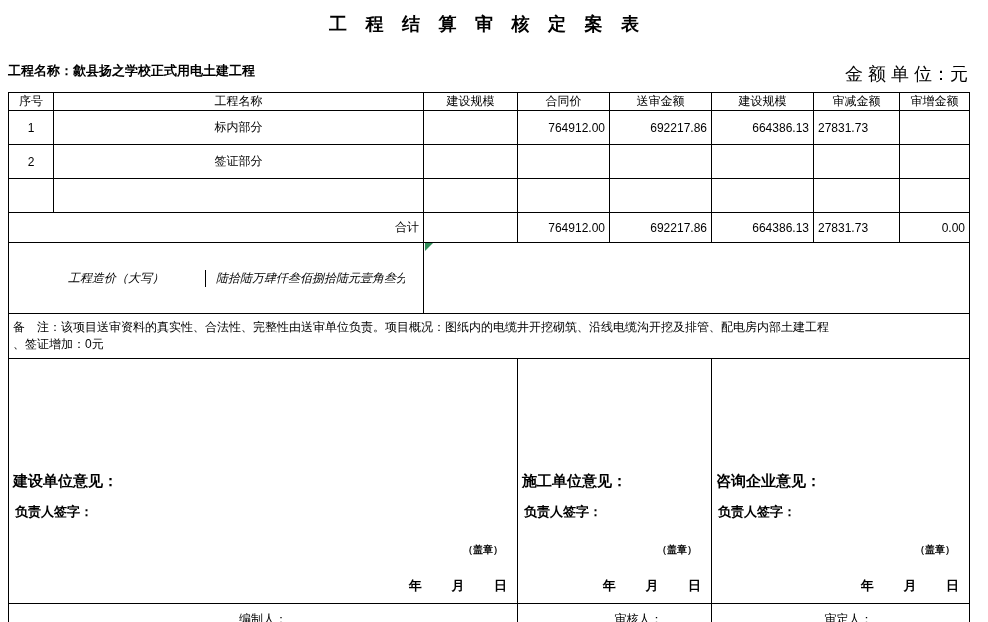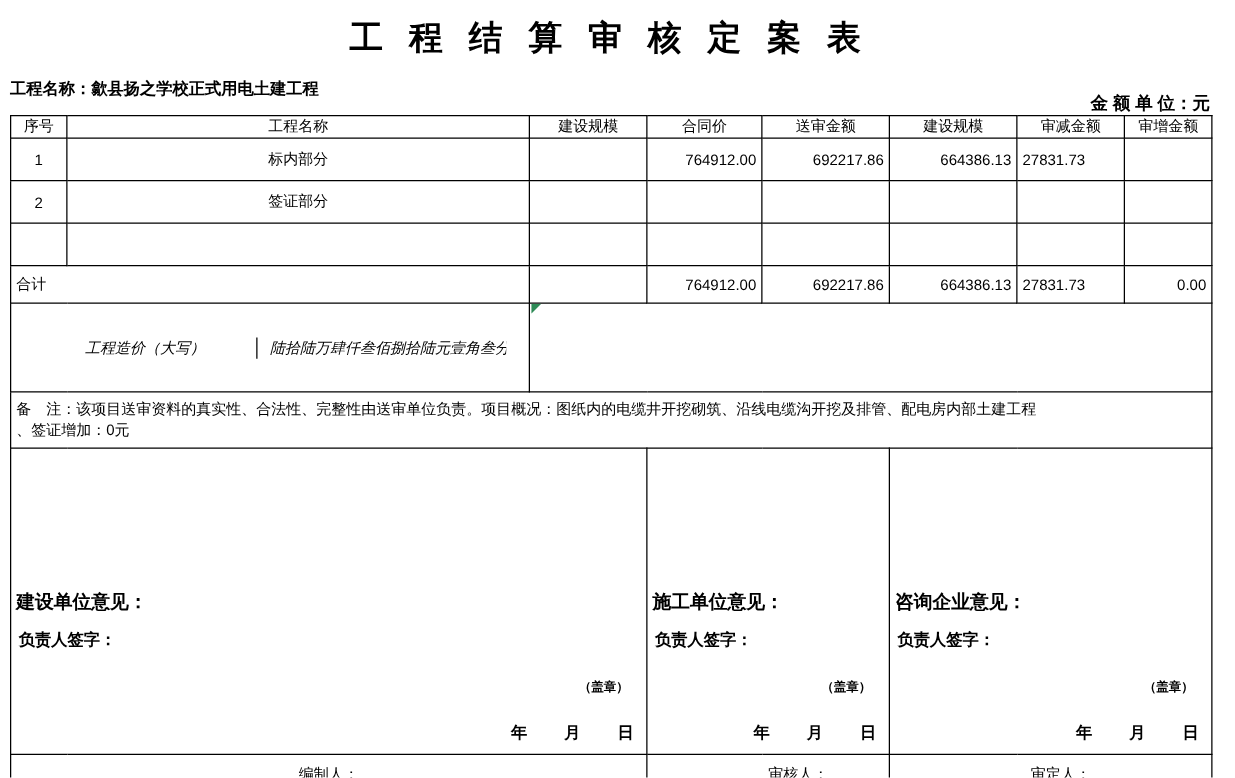--- a/index.html
+++ b/index.html
@@ -23,21 +23,21 @@
     width: 988px;
     height: 622px;
   }
   
   .title {
     position: absolute;
     left: 0;
     top: 12px;
     width: 975px;
     text-align: center;
-    font-size: 27px;
+    font-size: 18px;
     font-weight: bold;
     letter-spacing: 7px;
     font-family: "Liberation Serif", serif;
   }
   
   .hdr-row {
     position: absolute;
     left: 8px;
     top: 62px;
     width: 960px;
@@ -46,23 +46,23 @@
   .hdr-left {
     position: absolute;
     left: 0;
     top: 0;
     font-size: 13px;
     font-weight: bold;
   }
   .hdr-right {
     position: absolute;
     right: 0;
-    top: 12px;
-    font-size: 14px;
-    font-weight: bold;
+    top: 0;
+    font-size: 18px;
+    font-weight: normal;
   }
   
   table.main {
     position: absolute;
     left: 8px;
     top: 92px;
     border-collapse: collapse;
     table-layout: fixed;
   }
   table.main td, table.main th {
@@ -73,21 +73,21 @@
     vertical-align: middle;
     overflow: hidden;
     white-space: nowrap;
   }
   .c-center { text-align: center; }
   .c-right { text-align: right; }
   .c-left { text-align: left; }
   .th { text-align: center; font-size: 12.5px; }
   .row-h { height: 34px; }
   .row-h2 { height: 30px; }
-  .sum-label { text-align: left; }
+  .sum-label { text-align: right; }
   .big-cn {
     font-size: 15px;
     font-weight: bold;
     font-family: "Liberation Serif", serif;
   }
   .mid-cn {
     font-size: 13px;
     font-weight: bold;
   }
   .note {

